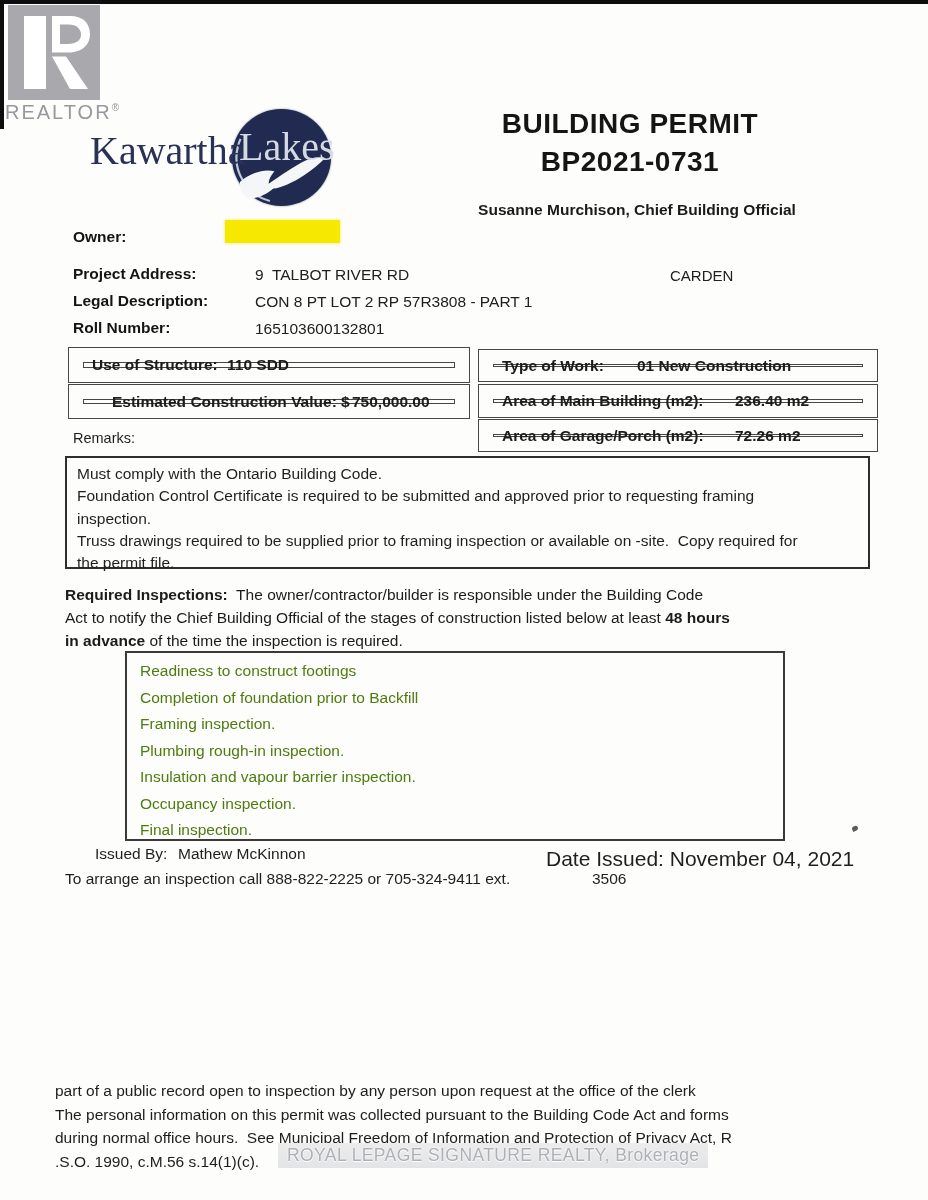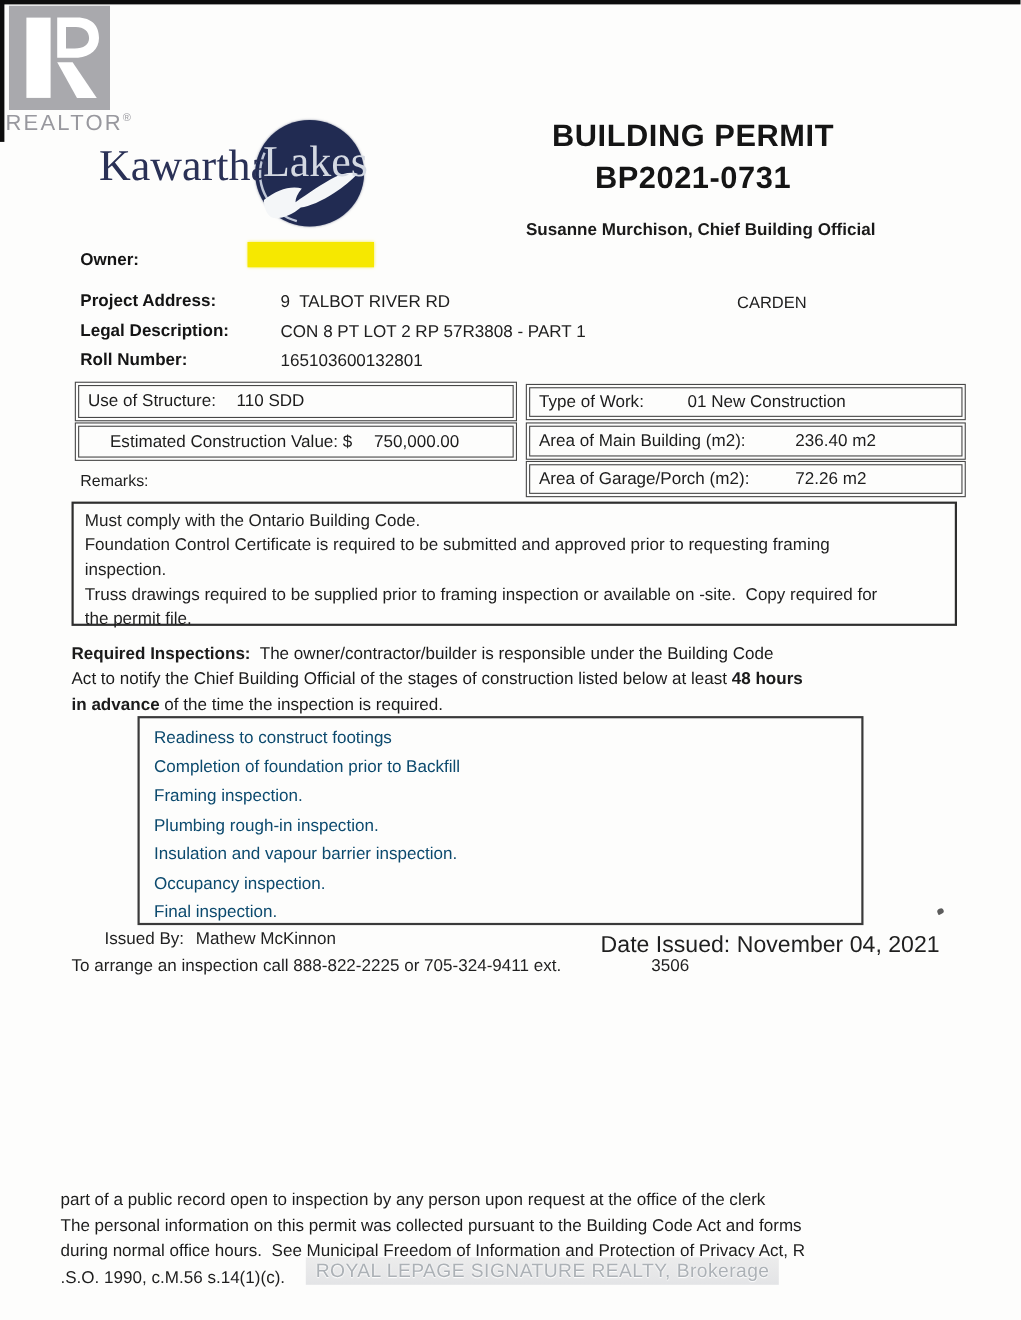--- a/index.html
+++ b/index.html
@@ -22,27 +22,27 @@
   .kl-word2{left:239px;top:123px;font-family:"Liberation Serif", serif;font-size:40px;color:#d4d9e2;}
   
   .title1{left:450px;top:108px;width:360px;text-align:center;font-size:28px;font-weight:bold;letter-spacing:.5px;color:#151515;}
   .title2{left:450px;top:146px;width:360px;text-align:center;font-size:28px;font-weight:bold;letter-spacing:.5px;color:#151515;}
   .official{left:447px;top:201px;width:380px;text-align:center;font-size:15.5px;font-weight:bold;color:#1a1a1a;}
   
   .lbl{font-size:15.5px;font-weight:bold;color:#141414;}
   .val{font-size:15.5px;color:#202020;}
   .hl-yellow{left:225px;top:220px;width:115px;height:23px;background:#f6e800;box-shadow:0 0 3px #f3e94a;}
   
-  .fbox{border:1px solid #474747;padding:2px;background:#fdfdfc;box-sizing:border-box;}
+  .fbox{border:1px solid #474747;padding:14px;background:#fdfdfc;box-sizing:border-box;font-weight:bold;}
   .fbox-in{position:relative;border:1px solid #474747;height:100%;box-sizing:border-box;}
   .fbox .lbl2{position:absolute;top:50%;transform:translateY(-50%);font-size:15.5px;color:#1c1c1c;white-space:pre;}
   
   .remarks-box{left:65px;top:456px;width:805px;height:113px;border:2px solid #2e2e2e;box-sizing:border-box;padding:5px 10px;font-size:15.5px;line-height:22.3px;color:#1f1f1f;}
   .insp-box{left:125px;top:651px;width:660px;height:190px;border:2px solid #3a3a3a;box-sizing:border-box;padding:5px 0 0 13px;}
-  .insp-box div{font-size:15.5px;line-height:26.5px;color:#0c4a6e;}
+  .insp-box div{font-size:15.5px;line-height:26.5px;color:#4d7c0f;}
   .req-para{left:65px;top:583px;width:780px;font-size:15.5px;line-height:23.2px;color:#1b1b1b;}
   
   .small15{font-size:15.5px;color:#1f1f1f;}
   .date15{font-size:21px;color:#1f1f1f;}
   
   .privacy{left:55px;top:1079px;width:680px;font-size:15.5px;line-height:23.5px;color:#1d1d1d;}
   .watermark{left:278px;top:1143px;padding:2px 9px;background:linear-gradient(180deg,#ececec,#e3e4e6);
     color:#acb1b6;font-size:17.5px;letter-spacing:.4px;text-shadow:0 1px 1px #ffffff,0 0 2px #ffffff;white-space:pre;}
   .artifact-dot{left:852px;top:826px;width:6px;height:5px;background:#3f3f3f;border-radius:60% 60% 60% 10%;transform:rotate(-25deg);opacity:.85;}
 </style>

